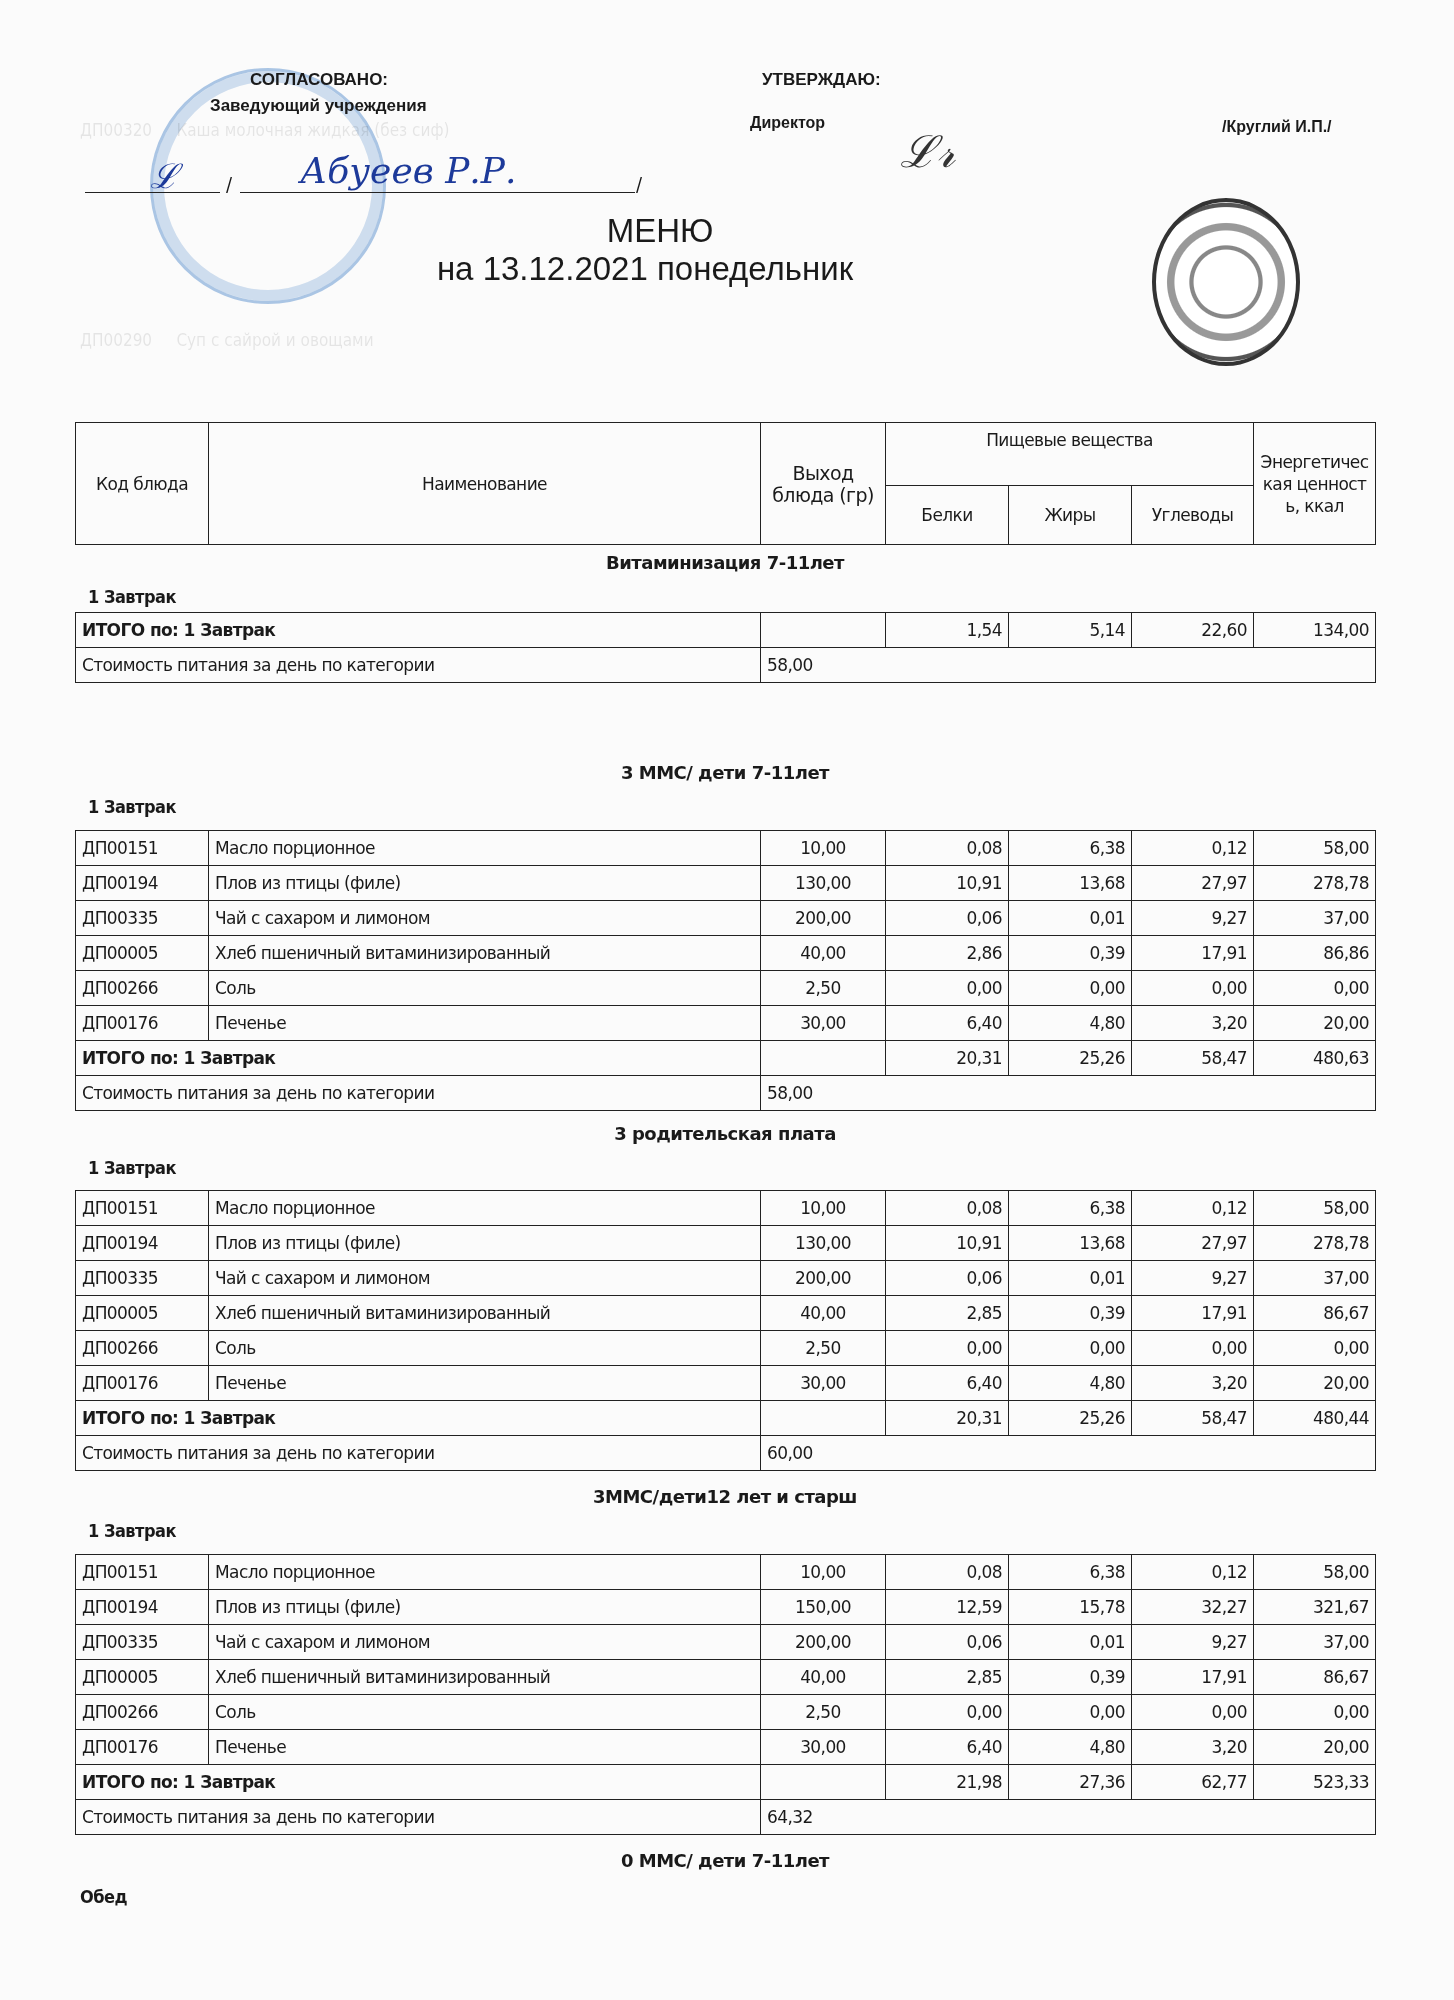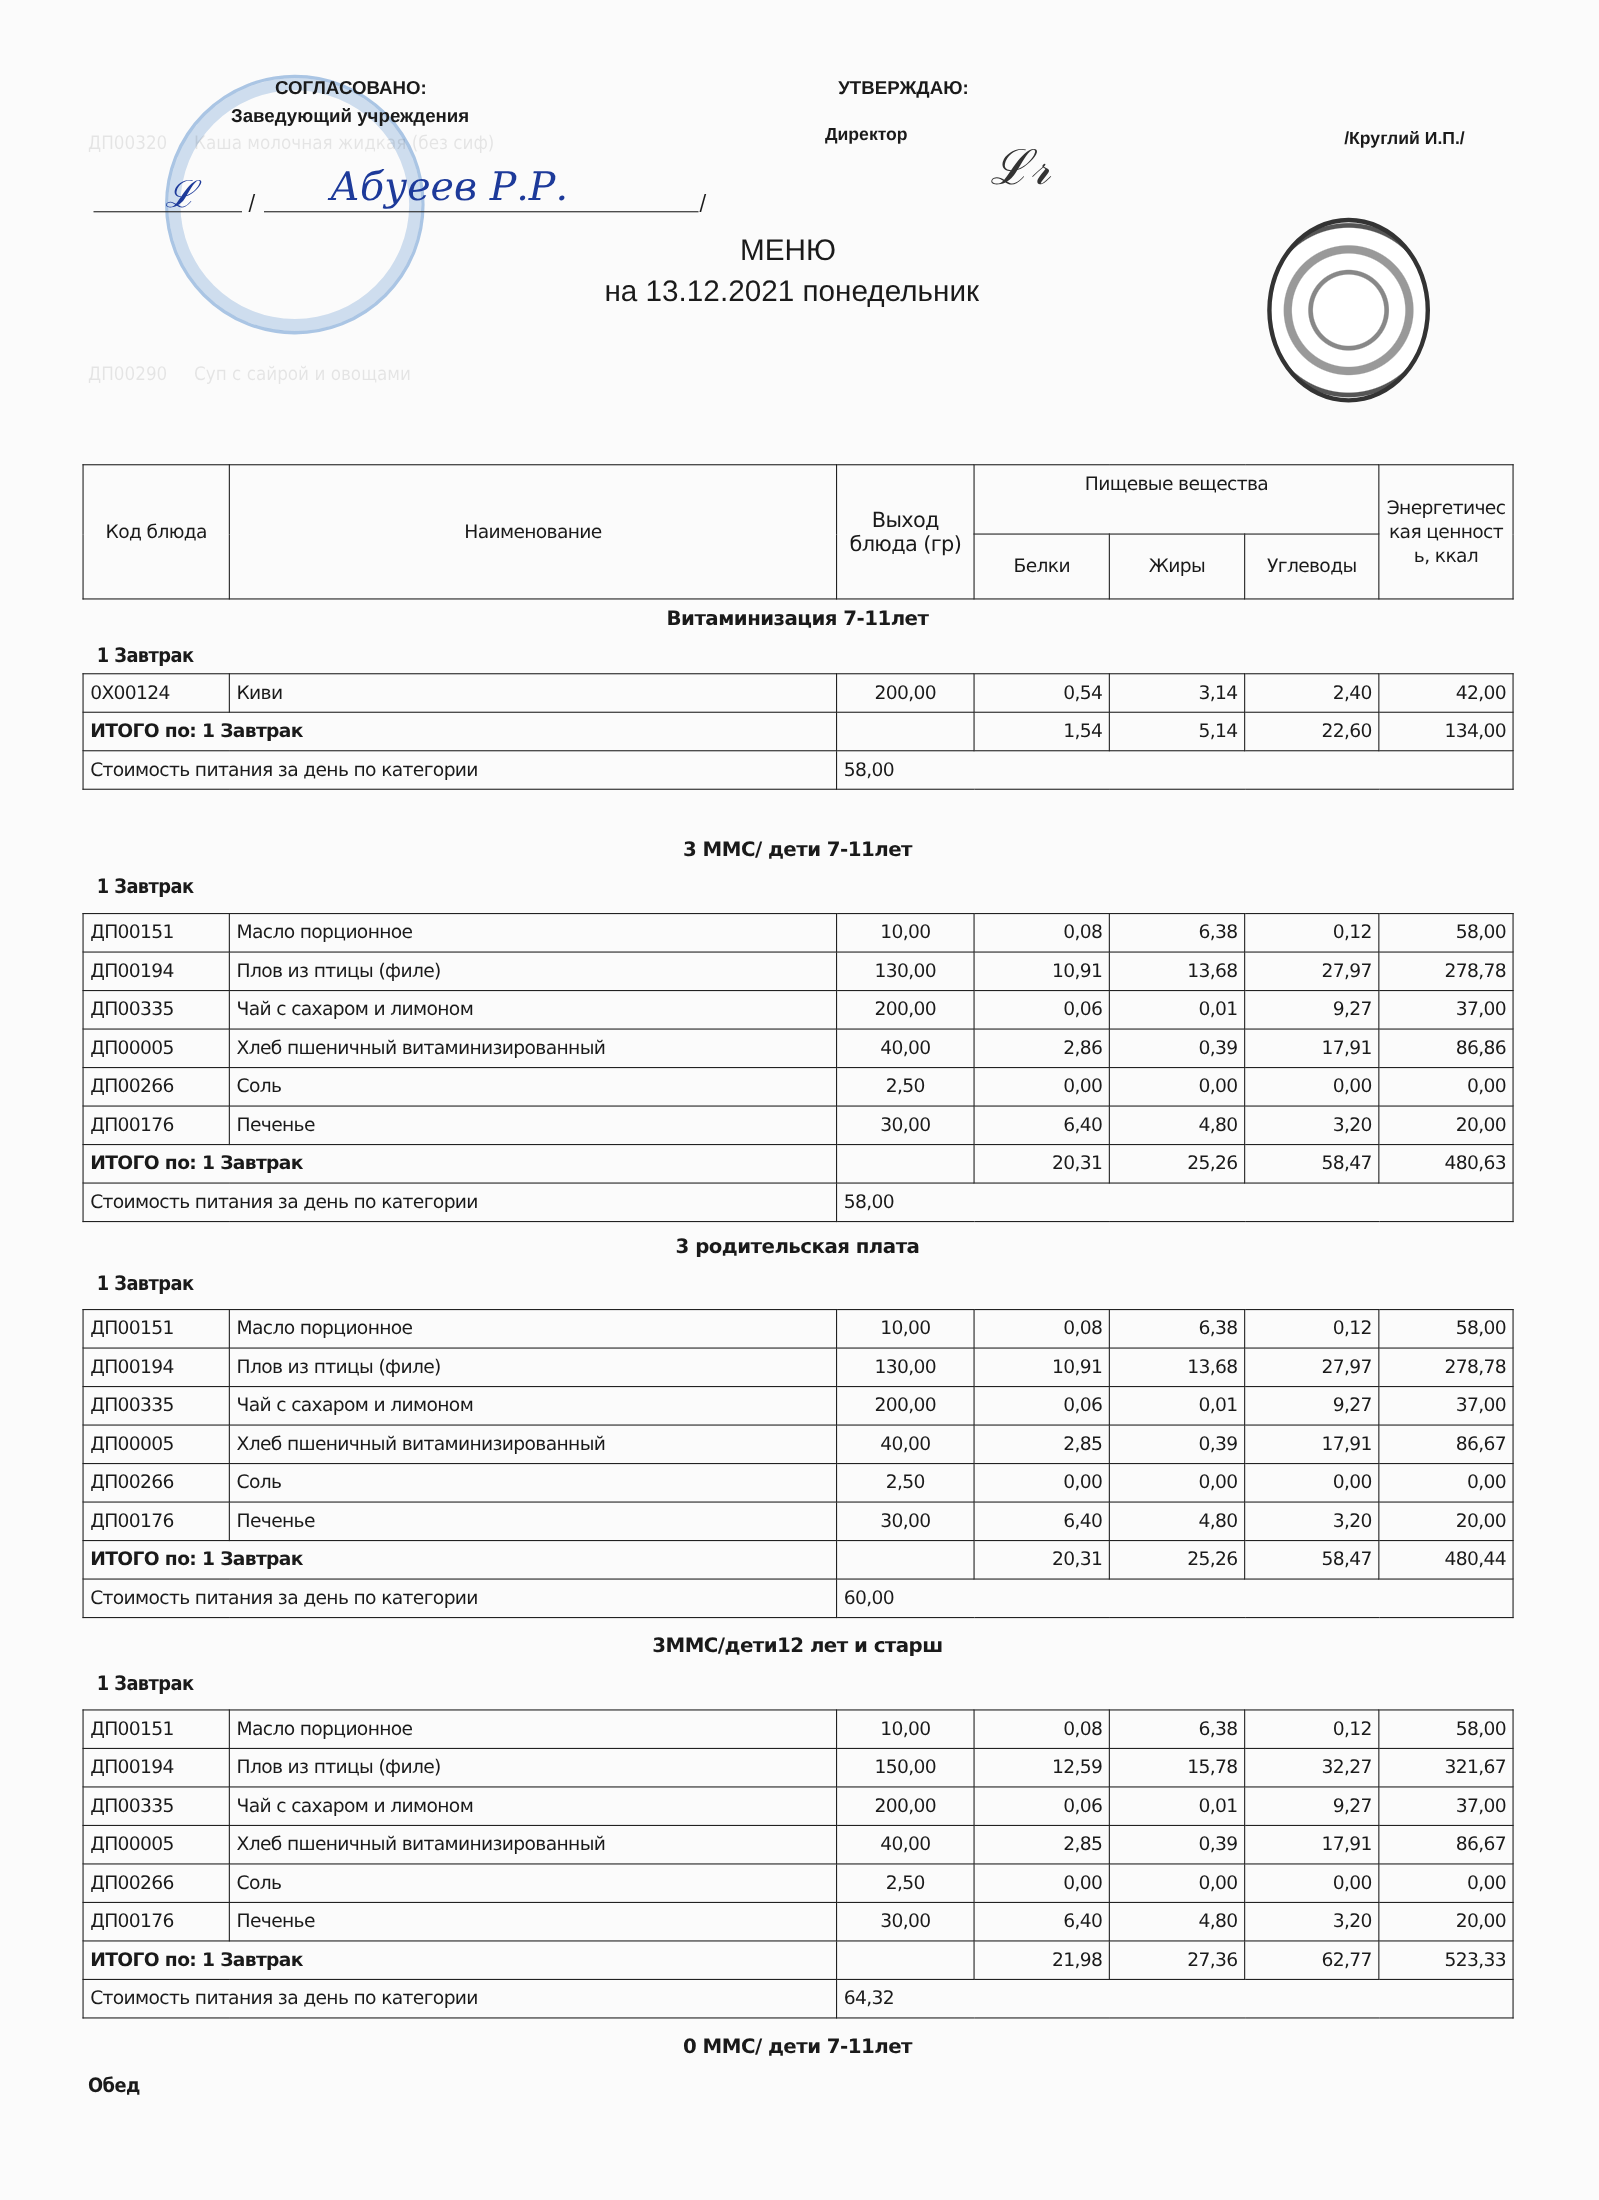--- a/index.html
+++ b/index.html
@@ -5,21 +5,21 @@
   html, body { margin:0; padding:0; }
   body { width:1454px; height:2000px; background:#fbfbfb; position:relative; overflow:hidden;
          font-family:"DejaVu Sans Condensed","DejaVu Sans",sans-serif; color:#1a1a1a; }
   .abs { position:absolute; }
   .hdr-bold { font-family:"Liberation Sans",sans-serif; font-weight:bold; font-size:17px; }
   .sig-line { border-bottom:1.5px solid #222; height:0; }
   .stamp { border-radius:50%; }
   .stamp-blue { border:3px solid rgba(70,130,200,0.45); box-shadow: inset 0 0 0 8px rgba(255,255,255,0), inset 0 0 0 11px rgba(70,130,200,0.25); }
   .stamp-black { border:4px solid #333; background: radial-gradient(circle, #fff 0 30%, #888 31% 34%, #fff 35% 48%, #999 49% 55%, #fff 56% 70%, #555 71% 74%, #fff 75%); }
   .sig { font-family:"DejaVu Serif",serif; font-style:italic; color:#1d3a9a; }
-  .title { font-family:"Liberation Sans",sans-serif; font-size:27px; text-align:right; }
+  .title { font-family:"Liberation Sans",sans-serif; font-size:33px; text-align:center; }
   table.menu { border-collapse:collapse; position:absolute; left:75px; width:1300px; table-layout:fixed; }
   table.menu td, table.menu th { border:1.6px solid #222; padding:0 6px; font-size:17px; height:34px;
      font-family:"DejaVu Sans","Liberation Sans",sans-serif; letter-spacing:-0.6px; white-space:nowrap; overflow:hidden; }
   table.menu th { font-weight:normal; text-align:center; }
   th.big { font-family:"Liberation Sans",sans-serif; font-size:24px; line-height:28px; letter-spacing:0; }
   th.small { font-family:"Liberation Sans",sans-serif; font-weight:bold; font-size:18px; line-height:22px; letter-spacing:0; }
   td.num { text-align:right; }
   td.c { text-align:center; }
   td.totlabel { font-weight:bold; }
   td.cost { font-family:"Liberation Sans",sans-serif; font-size:24px; height:36px; letter-spacing:0; }
@@ -89,29 +89,20 @@
   <colgroup>
     <col style="width:133px">
       <col style="width:552px">
       <col style="width:125px">
     <col style="width:123px">
       <col style="width:123px">
       <col style="width:122px">
       <col style="width:122px">
   </colgroup>
   <tbody>
-      <tr>
-    <td>0Х00124</td>
-    <td>Киви</td>
-    <td class="c">200,00</td>
-    <td class="num">0,54</td>
-    <td class="num">3,14</td>
-    <td class="num">2,40</td>
-    <td class="num">42,00</td>
-  </tr>
   <tr>
     <td colspan="2" class="totlabel">ИТОГО по: 1 Завтрак</td>
     <td></td>
     <td class="num">1,54</td>
     <td class="num">5,14</td>
     <td class="num">22,60</td>
     <td class="num">134,00</td>
   </tr>
   <tr>
     <td colspan="2" class="cost">Стоимость питания за день по категории</td>

